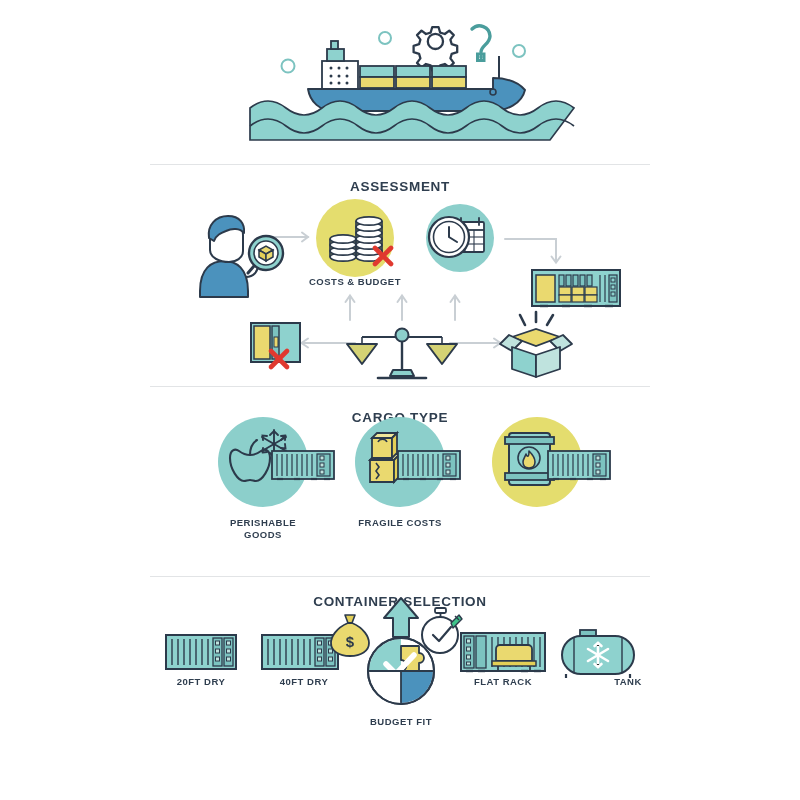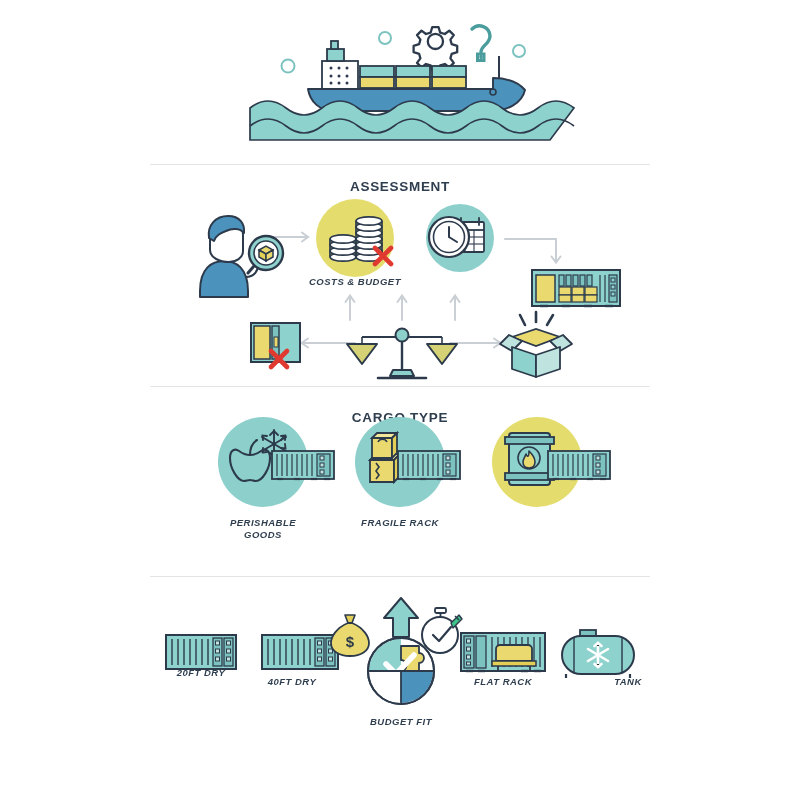--- a/index.html
+++ b/index.html
@@ -22,21 +22,20 @@
   .section-title{
     position:absolute;left:0;width:800px;text-align:center;
     font-size:13.5px;font-weight:bold;letter-spacing:.7px;
     color:#2f3e4f;
   }
   .caption{
     position:absolute;text-align:center;
     font-size:9.5px;font-weight:bold;letter-spacing:.5px;
     line-height:11.5px;color:#2f3e4f;
     white-space:pre-line;
-    font-style:italic;
   }
   svg{display:block;overflow:visible;}
 
   
   #hero{position:absolute;left:250px;top:8px;width:300px;height:145px;}
 
   
   #sec-assess{position:absolute;left:0;top:165px;width:800px;height:215px;}
   #sec-cargo{position:absolute;left:0;top:385px;width:800px;height:185px;}
   #sec-container{position:absolute;left:0;top:575px;width:800px;height:220px;}
@@ -386,24 +385,25 @@
           <line x1="553" y1="94" x2="559" y2="94"></line>
             <line x1="570" y1="94" x2="576" y2="94"></line>
           <line x1="587" y1="94" x2="593" y2="94"></line>
             <line x1="600" y1="94" x2="606" y2="94"></line>
         </g>
       </g>
     </svg>
 
     <div class="caption" style="left:203px;top:132px;width:120px">PERISHABLE
 GOODS</div>
-    <div class="caption" style="left:340px;top:132px;width:120px">FRAGILE RACK</div>
+    <div class="caption" style="left:340px;top:132px;width:120px">FRAGILE COSTS</div>
   </div>
 
   <div class="divider" style="top:576px"></div>
+  <div class="section-title" style="top:594px">CONTAINER SELECTION</div>
 
   <div id="sec-container">
     <svg width="800" height="220" viewBox="0 0 800 220">
 
       <g>
         <rect x="166" y="60" width="70" height="34" fill="#8ed2ce" stroke="#2c3a4b" stroke-width="2"></rect>
         <g stroke="#2c3a4b" stroke-width="1.4">
           <line x1="172" y1="64" x2="172" y2="90"></line>
             <line x1="178" y1="64" x2="178" y2="90"></line>
           <line x1="184" y1="64" x2="184" y2="90"></line>
@@ -536,21 +536,21 @@
       <g>
         <rect x="435" y="33" width="11" height="5" rx="1.5" fill="none" stroke="#2c3a4b" stroke-width="1.8"></rect>
         <line x1="440.5" y1="38" x2="440.5" y2="42" stroke="#2c3a4b" stroke-width="1.8"></line>
         <circle cx="440" cy="60" r="18" fill="#ffffff" stroke="#2c3a4b" stroke-width="2"></circle>
         <path d="M433 60 L439 66 L451 52" fill="none" stroke="#2c3a4b" stroke-width="2.2" stroke-linecap="round" stroke-linejoin="round"></path>
         <path d="M451 48 L459 40 L462 44 L453 53 Z" fill="#3ec38a" stroke="#2c3a4b" stroke-width="1.4" stroke-linejoin="round"></path>
         <line x1="455" y1="41" x2="459" y2="45" stroke="#2c3a4b" stroke-width="1.4"></line>
       </g>
     </svg>
 
-    <div class="caption" style="left:141px;top:92px;width:120px">20FT DRY</div>
-    <div class="caption" style="left:232px;top:101px;width:120px">40FT DRY</div>
+    <div class="caption" style="left:141px;top:101px;width:120px">20FT DRY</div>
+    <div class="caption" style="left:244px;top:101px;width:120px">40FT DRY</div>
     <div class="caption" style="left:341px;top:141px;width:120px">BUDGET FIT</div>
     <div class="caption" style="left:443px;top:101px;width:120px">FLAT RACK</div>
     <div class="caption" style="left:568px;top:101px;width:120px">TANK</div>
 
   </div>
 
 </div>
 
 </body></html>

